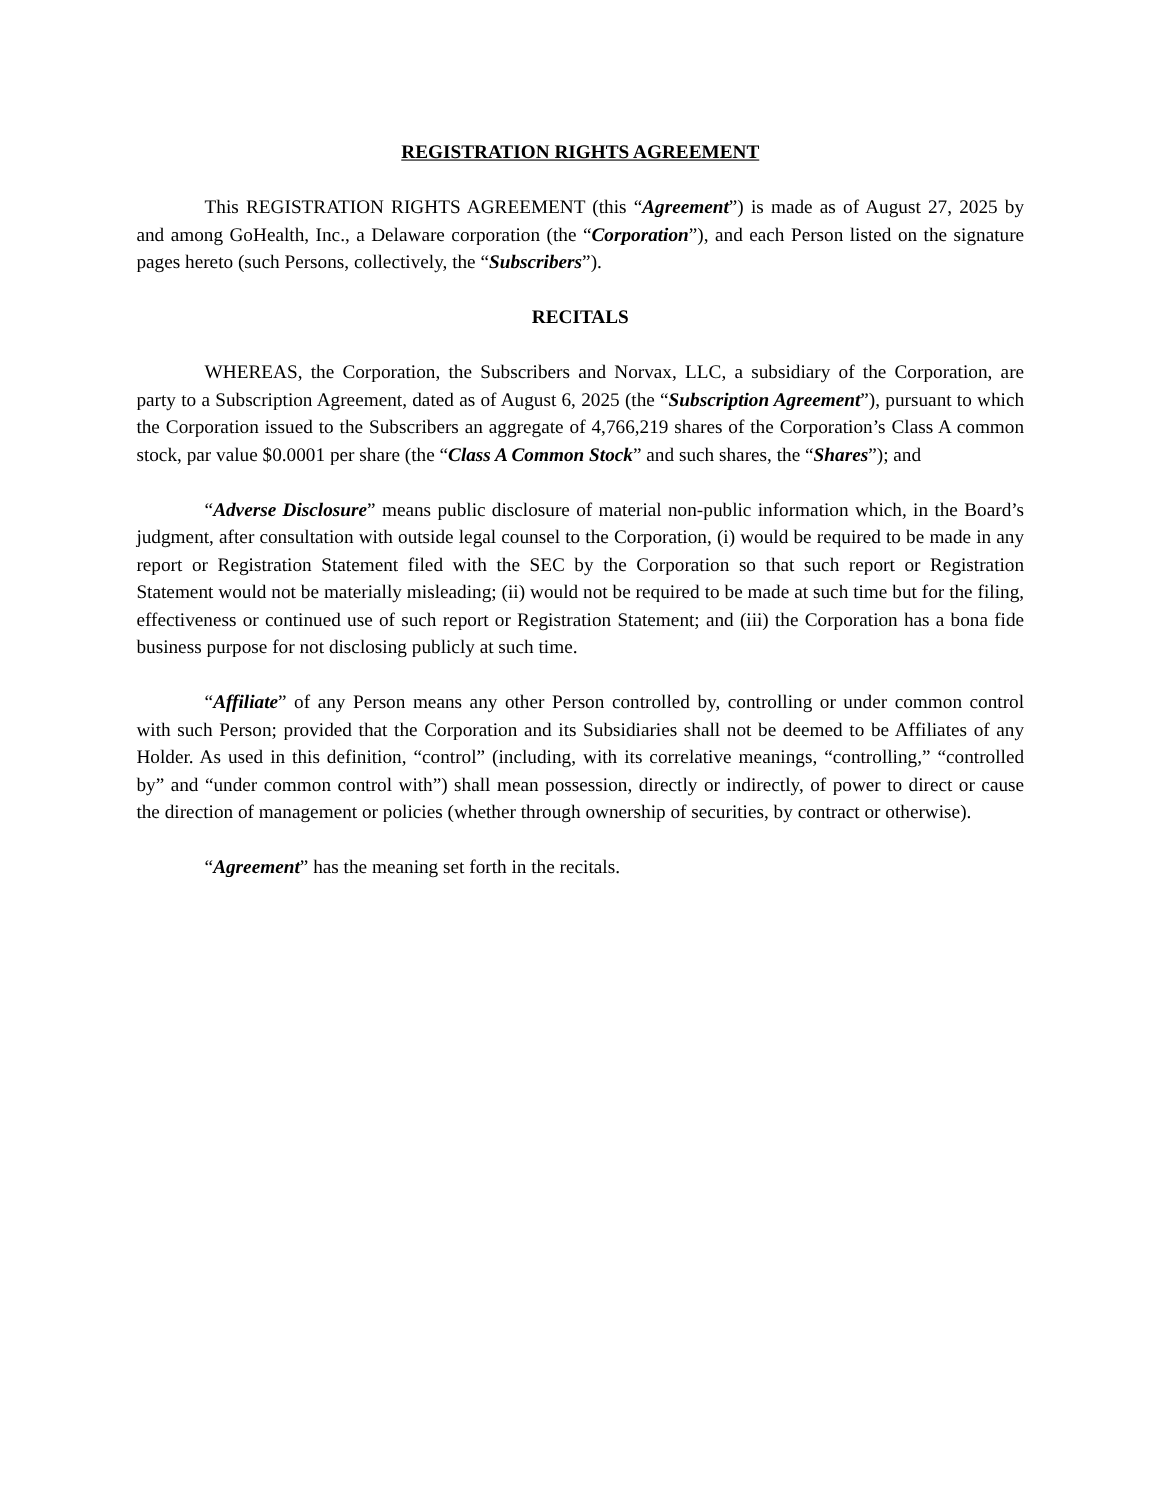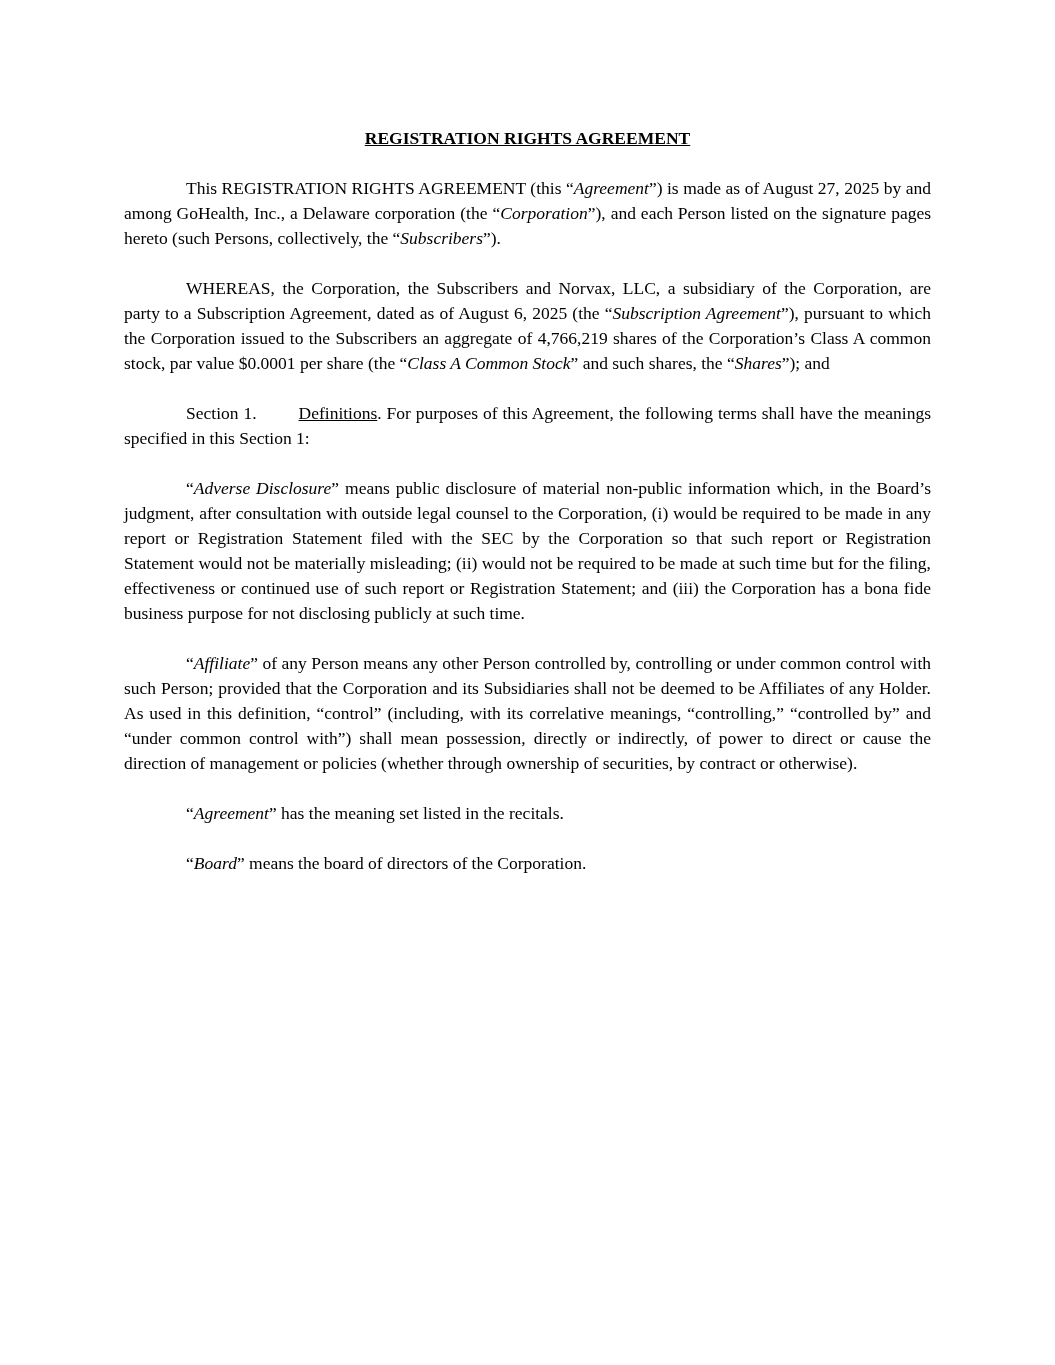--- a/index.html
+++ b/index.html
@@ -37,34 +37,33 @@
   p.para {
     text-align: justify;
     text-indent: 62px;
   }
   .run-bu {
     font-weight: bold;
     text-decoration: underline;
   }
   .run-b { font-weight: bold; }
   .run-i { }
-  .run-bi { font-weight: normal; font-style: italic; }
+  .run-bi { font-weight: bold; font-style: italic; }
   .run-u { text-decoration: underline; }
   .run-tab {
     display: inline-block;
     width: 42px;
   }
 </style>
 </head>
 <body>
 
 <div class="page">
   <div class="content">
       <p class="title"><span class="run-bu">REGISTRATION RIGHTS AGREEMENT</span></p>
       <p class="para"><span>This REGISTRATION RIGHTS AGREEMENT (this “</span><span class="run-bi">Agreement</span><span>”) is made as of August 27, 2025 by and among GoHealth, Inc., a Delaware corporation (the “</span><span class="run-bi">Corporation</span><span>”), and each Person listed on the signature pages hereto (such Persons, collectively, the “</span><span class="run-bi">Subscribers</span><span>”).</span></p>
+      <p class="heading"><span class="run-b">RECITALS</span></p>
       <p class="para"><span>WHEREAS, the Corporation, the Subscribers and Norvax, LLC, a subsidiary of the Corporation, are party to a Subscription Agreement, dated as of August 6, 2025 (the “</span><span class="run-bi">Subscription Agreement</span><span>”), pursuant to which the Corporation issued to the Subscribers an aggregate of 4,766,219 shares of the Corporation’s Class A common stock, par value $0.0001 per share (the “</span><span class="run-bi">Class A Common Stock</span><span>” and such shares, the “</span><span class="run-bi">Shares</span><span>”); and</span></p>
-      <p class="para"><span>Section 1.</span><span class="run-tab"></span><span class="run-u">Definitions</span><span>. For purposes of this Agreement, the following terms shall have the meanings specified in this Section 1:</span></p>
       <p class="para"><span>“</span><span class="run-bi">Adverse Disclosure</span><span>” means public disclosure of material non-public information which, in the Board’s judgment, after consultation with outside legal counsel to the Corporation, (i) would be required to be made in any report or Registration Statement filed with the SEC by the Corporation so that such report or Registration Statement would not be materially misleading; (ii) would not be required to be made at such time but for the filing, effectiveness or continued use of such report or Registration Statement; and (iii) the Corporation has a bona fide business purpose for not disclosing publicly at such time.</span></p>
       <p class="para"><span>“</span><span class="run-bi">Affiliate</span><span>” of any Person means any other Person controlled by, controlling or under common control with such Person; </span><span class="run-i">provided</span><span> that the Corporation and its Subsidiaries shall not be deemed to be Affiliates of any Holder. As used in this definition, “control” (including, with its correlative meanings, “controlling,” “controlled by” and “under common control with”) shall mean possession, directly or indirectly, of power to direct or cause the direction of management or policies (whether through ownership of securities, by contract or otherwise).</span></p>
-      <p class="para"><span>“</span><span class="run-bi">Agreement</span><span>” has the meaning set listed in the recitals.</span></p>
-      <p class="para"><span>“</span><span class="run-bi">Board</span><span>” means the board of directors of the Corporation.</span></p>
+      <p class="para"><span>“</span><span class="run-bi">Agreement</span><span>” has the meaning set forth in the recitals.</span></p>
     </div>
 </div>
 
 </body></html>

